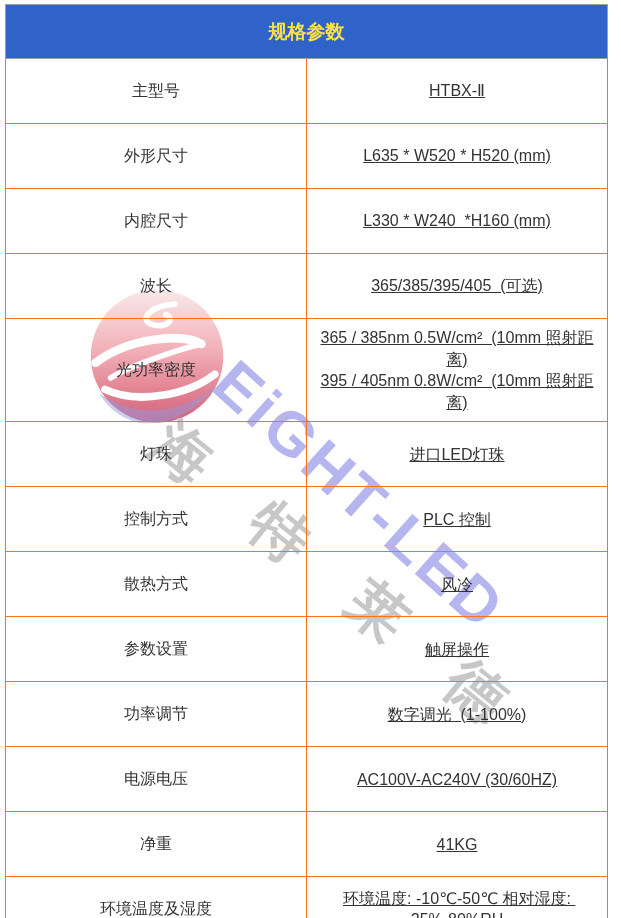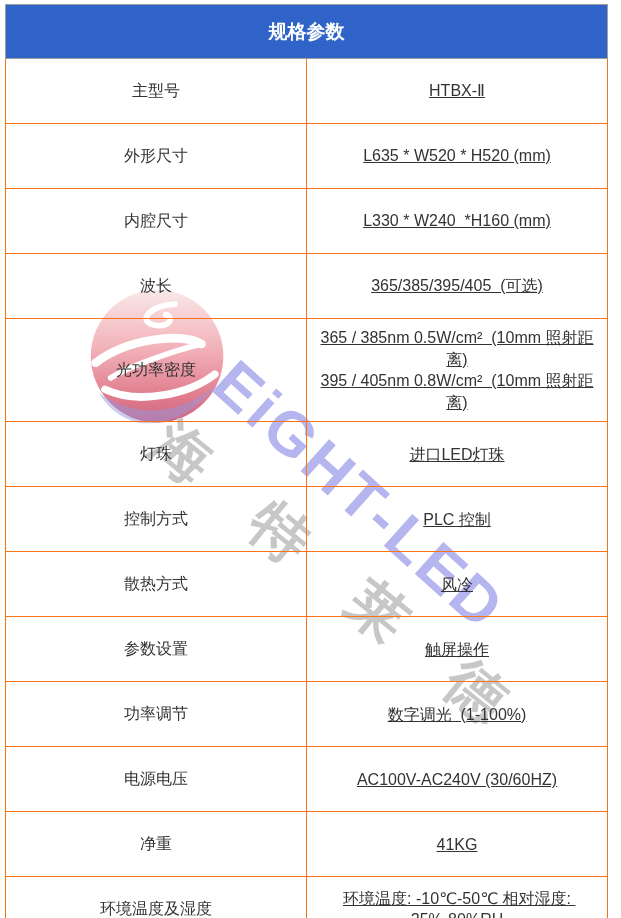--- a/index.html
+++ b/index.html
@@ -73,21 +73,21 @@
       <path d="M24 106 C 58 122 112 112 140 90" stroke="#ffffff" stroke-width="8" fill="none" stroke-linecap="round"></path>
       <path d="M140 90 C 118 104 84 116 60 116" stroke="#ffffff" stroke-width="4" fill="none" stroke-linecap="round"></path>
     </svg>
     <div class="wm-en" style="color: rgb(181, 181, 239);">EiGHT-LED</div>
     <div class="wm-cn" style="color: rgb(199, 199, 199);">海特莱德</div>
   </div>
 
   <table class="spec-table">
     <thead>
       <tr>
-        <th colspan="2" style="background: rgb(47, 99, 199); color: #ffffff;">规格参数</th>
+        <th colspan="2" style="background: rgb(47, 99, 199); color: #fde047;">规格参数</th>
       </tr>
     </thead>
     <tbody>
         <tr class="normal">
           <td class="label">主型号</td>
           <td class="value">HTBX-Ⅱ</td>
         </tr>
         <tr class="normal">
           <td class="label">外形尺寸</td>
           <td class="value">L635 * W520 * H520 (mm)</td>

